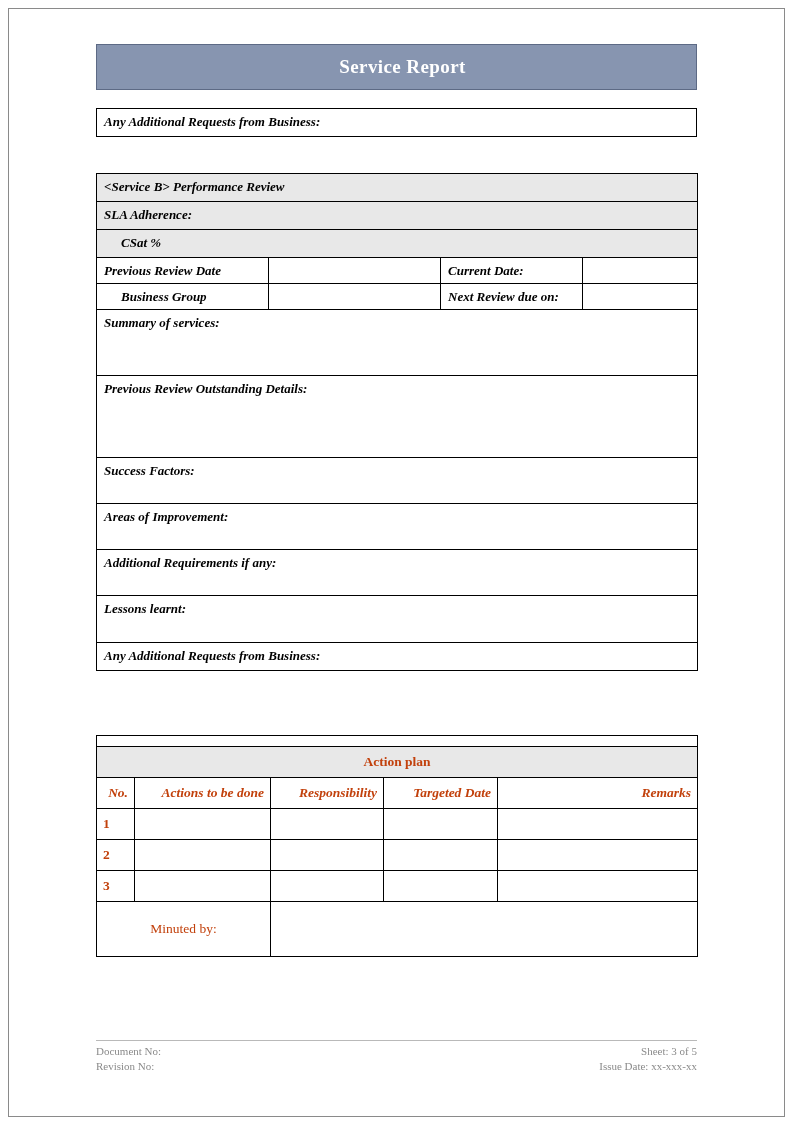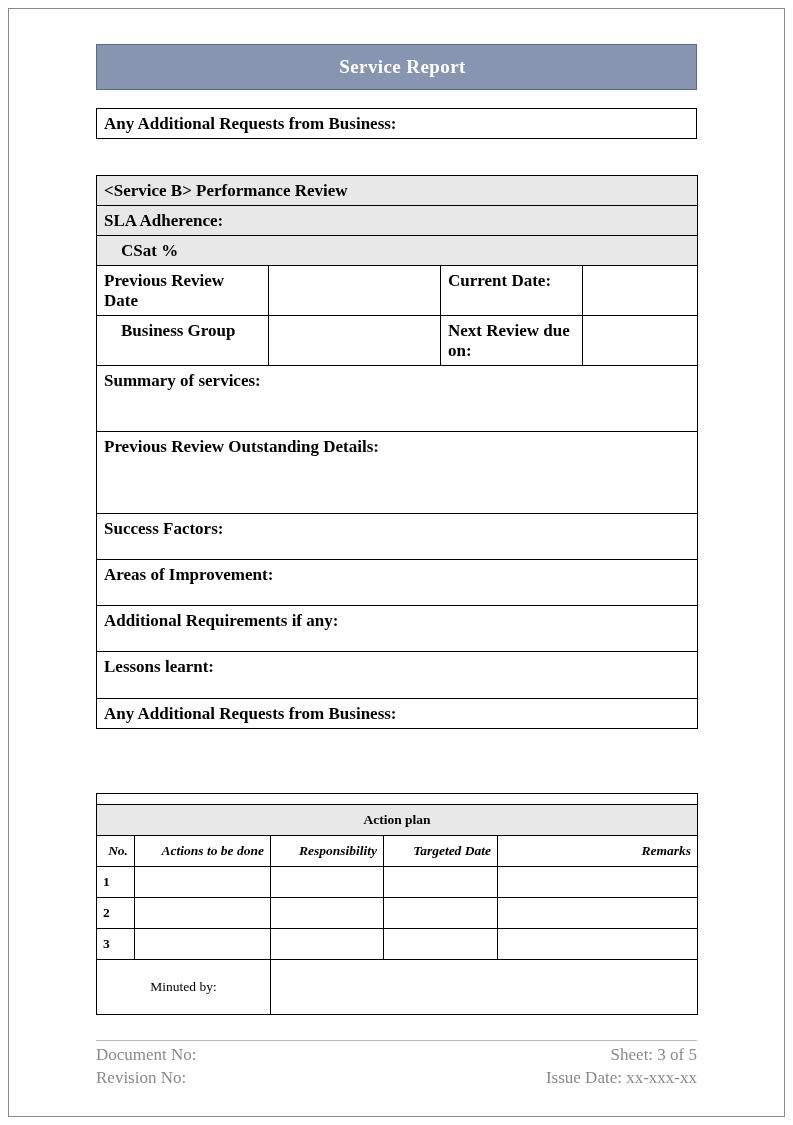--- a/index.html
+++ b/index.html
@@ -57,22 +57,23 @@
   
   .tbl {
     border-collapse: collapse;
     width: 601px;
     table-layout: fixed;
   }
   .tbl td {
     border: 1px solid #000000;
     vertical-align: top;
     padding: 5px 7px 4px 7px;
-    font-size: 17px;
+    font-size: 13px;
     color: #000000;
+    font-style: italic;
   }
   .lbl-bold {
     font-weight: bold;
   }
   .shaded {
     background: #e8e8e8;
   }
 
   .gap-18 { height: 18px; }
   .gap-36 { height: 36px; }
@@ -81,21 +82,21 @@
   
   .action-tbl {
     border-collapse: collapse;
     width: 601px;
     table-layout: fixed;
   }
   .action-tbl td {
     border: 1px solid #000000;
     font-size: 13.5px;
     padding: 4px 6px;
-    color: #000000;
+    color: #c2410c;
   }
   .action-tbl td.spacer-row {
     border: 1px solid #000000;
     height: 10px;
     padding: 0;
   }
   .action-title {
     text-align: center;
     font-weight: bold;
     background: #e8e8e8;
@@ -121,21 +122,21 @@
     text-align: center;
     vertical-align: middle;
   }
 
   
   .footer {
     position: absolute;
     left: 96px;
     top: 1040px;
     width: 601px;
-    font-size: 17px;
+    font-size: 11px;
     color: #8a8a8a;
     font-family: "Liberation Serif", serif;
   }
   .footer-rule {
     width: 601px;
     border-top: 1px solid #b9b9b9;
     margin-bottom: 3px;
   }
   .footer-row {
     display: flex;

